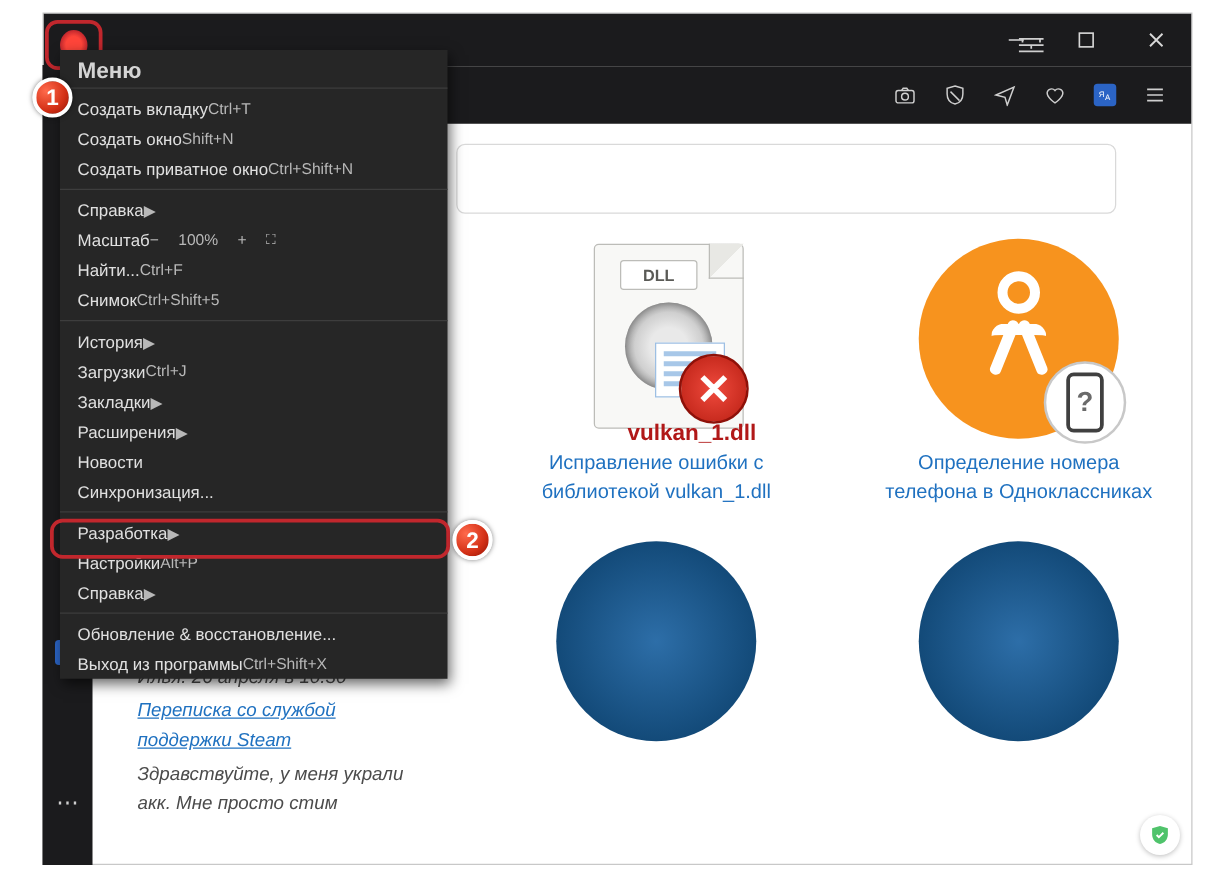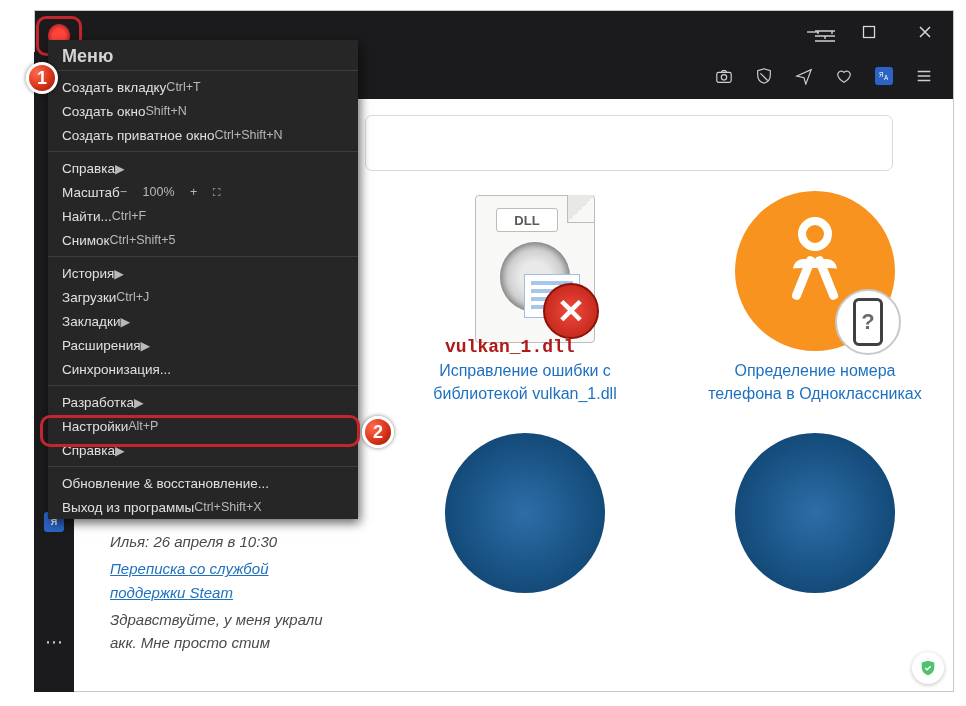--- a/index.html
+++ b/index.html
@@ -27,21 +27,21 @@
 .card .ttl { color: #1f71c0; font-size: 16px; text-align: center; margin-top: 8px; line-height: 1.45; }
 
 
 .dll-page { width: 120px; height: 148px; background: #f8f8f6; border: 1px solid #bcbcb8; border-radius: 4px; position: absolute; left: 30px; top: 4px; }
 .dll-fold { position: absolute; right: -1px; top: -1px; width: 28px; height: 28px; background: linear-gradient(135deg,#e8e8e4 50%, transparent 50%); border-left: 1px solid #bcbcb8; border-bottom: 1px solid #bcbcb8; }
 .dll-badge { position: absolute; top: 12px; left: 20px; width: 62px; height: 24px; background: #fff; border: 1px solid #bcbcb8; border-radius: 3px; font-size: 13px; font-weight: 700; color: #5a5a56; display: flex; align-items: center; justify-content: center; }
 .gear { position: absolute; left: 24px; top: 46px; width: 70px; height: 70px; border-radius: 50%; background: radial-gradient(circle,#e9e9e9 30%,#cfcfcf 55%,#9e9e9e 72%); box-shadow: inset 0 0 6px #777; }
 .lines { position: absolute; left: 48px; top: 78px; width: 56px; height: 44px; background: #fff; border: 1px solid #9dbfe3; }
 .lines::before { content: ""; position: absolute; left: 6px; top: 6px; width: 42px; height: 4px; background: #a7c7e8; box-shadow: 0 8px 0 #a7c7e8, 0 16px 0 #a7c7e8, 0 24px 0 #a7c7e8; }
 .redx { position: absolute; right: 6px; bottom: 12px; width: 56px; height: 56px; border-radius: 50%; background: radial-gradient(circle,#ef4a3d,#b81e12); border: 2px solid #8e1109; display: flex; align-items: center; justify-content: center; color: #fff; font-size: 34px; font-weight: 700; }
-.dll-name { position: absolute; bottom: -6px; left: 0; width: 100%; text-align: left; color: #b11818; font-weight: 700; font-family: Liberation Mono, monospace; font-size: 18px; }
+.dll-name { position: absolute; bottom: -6px; left: 0; width: 100%; text-align: right; color: #b11818; font-weight: 700; font-family: Liberation Sans, sans-serif; font-size: 18px; }
 
 
 .ok-circ { width: 160px; height: 160px; border-radius: 50%; background: #f7931e; position: relative; }
 .ok-logo { position: absolute; left: 58px; top: 26px; width: 44px; height: 96px; }
 .ok-logo .head { width: 34px; height: 34px; border: 8px solid #fff; border-radius: 50%; margin: 0 auto; }
 .ok-logo .body { width: 44px; height: 50px; margin-top: -2px; position: relative; }
 .ok-logo .body::before, .ok-logo .body::after { content: ""; position: absolute; top: 6px; width: 9px; height: 46px; background: #fff; border-radius: 4px; }
 .ok-logo .body::before { left: 6px; transform: rotate(22deg); }
 .ok-logo .body::after { right: 6px; transform: rotate(-22deg); }
 .ok-logo .arms { position: absolute; top: 42px; left: 0; width: 44px; height: 16px; border-top: 9px solid #fff; border-radius: 10px 10px 0 0; }
@@ -244,20 +244,23 @@
     </div>
   <div class="mi">
       <span class="l">Закладки</span>
       <span class="r arrow-r">▶</span>
     </div>
   <div class="mi">
       <span class="l">Расширения</span>
       <span class="r arrow-r">▶</span>
     </div>
   <div class="mi">
+      <span class="l">Новости</span>
+    </div>
+  <div class="mi">
       <span class="l">Синхронизация...</span>
     </div>
   <div class="menu-sep"></div>
   <div class="mi">
       <span class="l">Разработка</span>
       <span class="r arrow-r">▶</span>
     </div>
   <div class="mi">
       <span class="l">Настройки</span>
       <span class="r">Alt+P</span>

